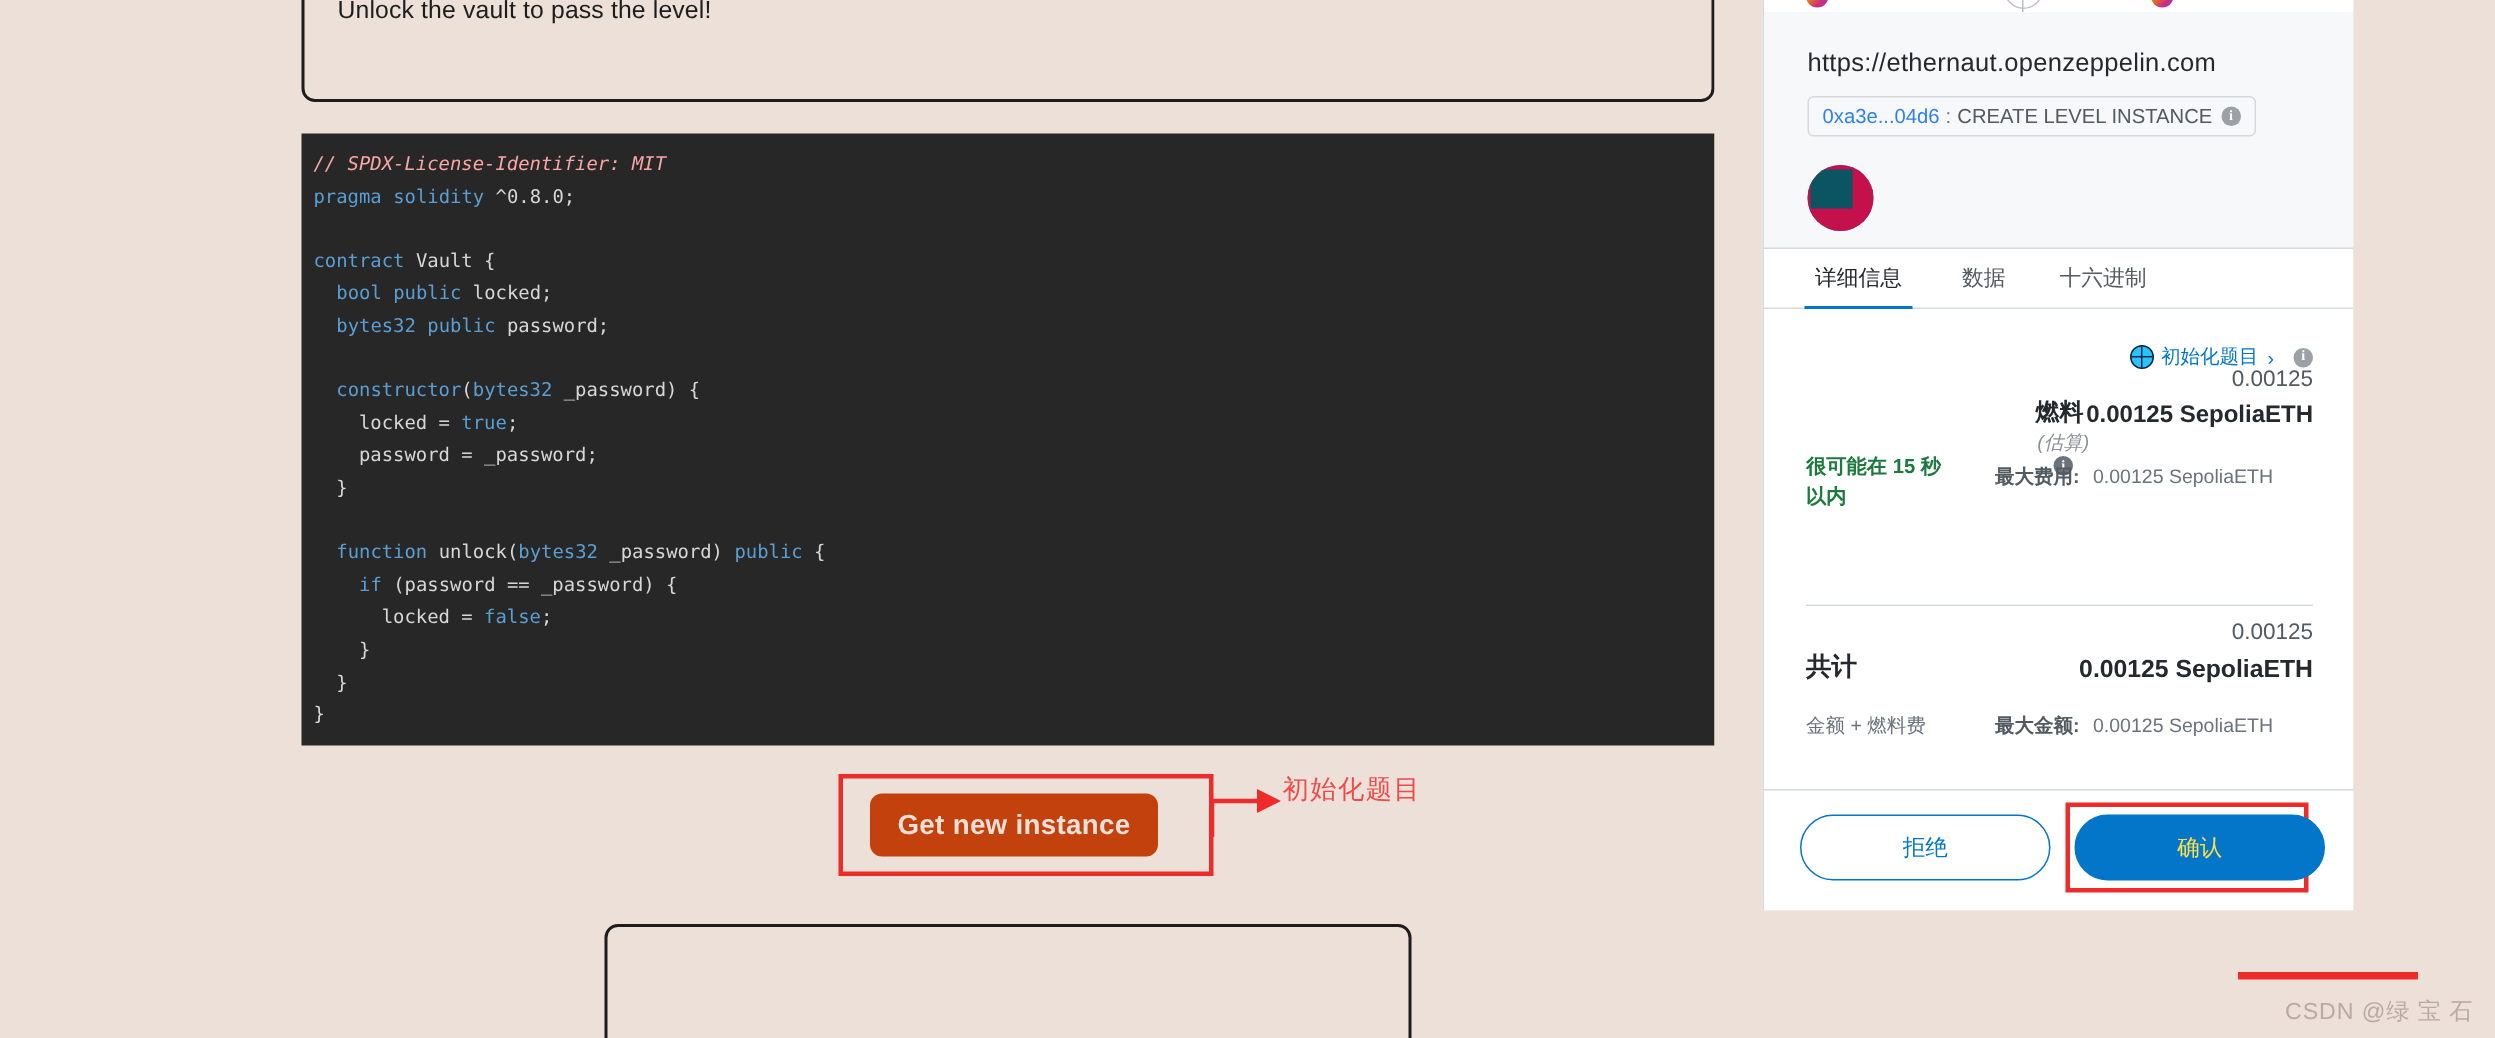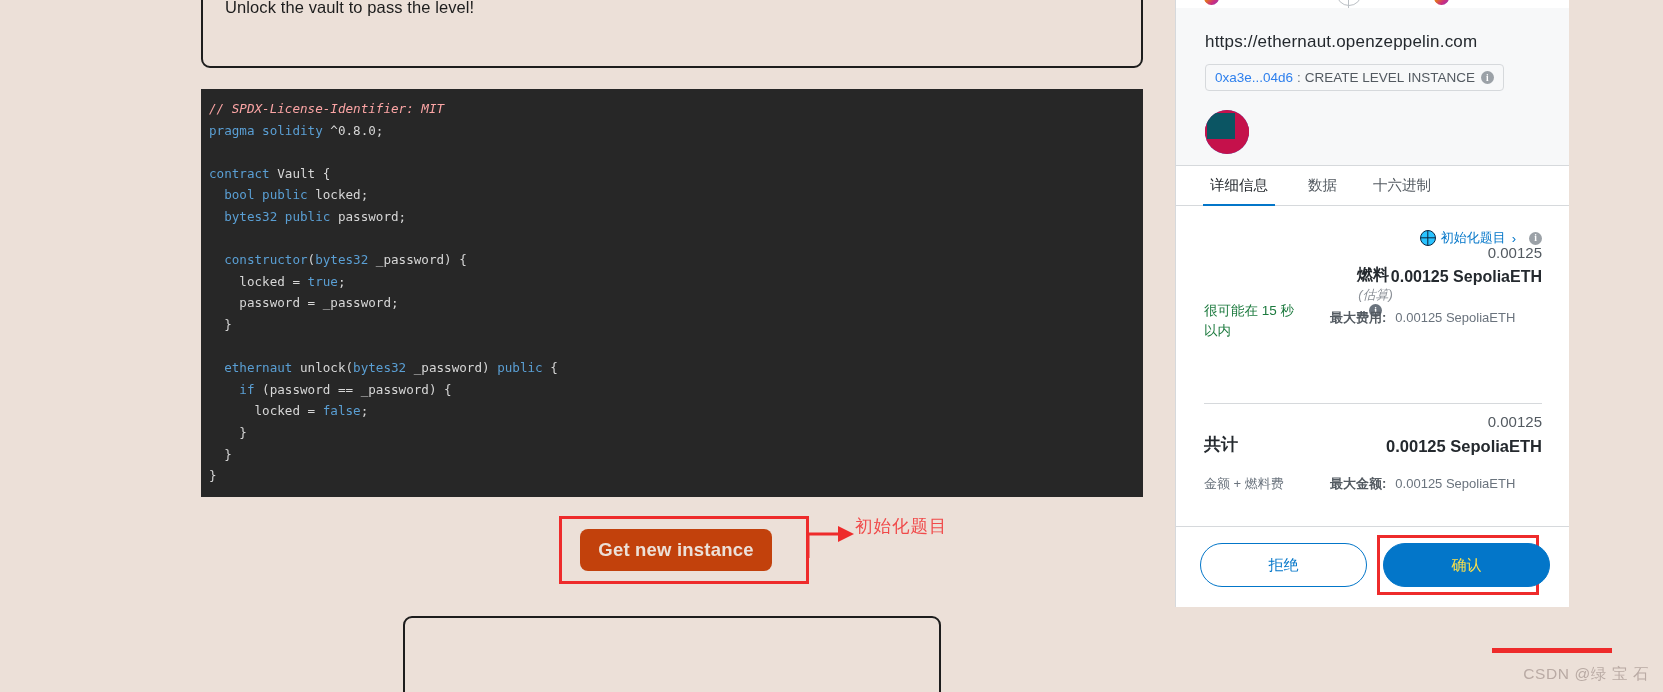--- a/index.html
+++ b/index.html
@@ -234,21 +234,21 @@
     font-size: 15px; color: #535a61;
   }
   .gas-amt-eth {
     position: absolute; right: 0; top: 3px;
     font-size: 16px; font-weight: bold; color: #24292e;
     white-space: nowrap;
   }
   .gas-speed {
     position: absolute; left: 0; top: 36px;
     width: 100px;
-    font-size: 13.5px; font-weight: normal; color: #1c7a3e;
+    font-size: 13.5px; font-weight: bold; color: #1c7a3e;
     line-height: 20px;
   }
   .gas-max {
     position: absolute; left: 126px; top: 44px;
     font-size: 13px; color: #535a61; font-weight: bold;
     white-space: nowrap;
   }
   .gas-max .val { font-weight: normal; color: #6a737d; margin-left: 9px; }
 
   .mm-divider {
@@ -346,21 +346,21 @@
 
 <span class="c-kw">contract</span> Vault {
   <span class="c-kw">bool</span> <span class="c-kw">public</span> locked;
   <span class="c-kw">bytes32</span> <span class="c-kw">public</span> password;
 
   <span class="c-kw">constructor</span>(<span class="c-kw">bytes32</span> _password) {
     locked = <span class="c-kw">true</span>;
     password = _password;
   }
 
-  <span class="c-kw">ethernaut</span> unlock(<span class="c-kw">bytes32</span> _password) <span class="c-kw">public</span> {
+  <span class="c-kw">function</span> unlock(<span class="c-kw">bytes32</span> _password) <span class="c-kw">public</span> {
     <span class="c-kw">if</span> (password == _password) {
       locked = <span class="c-kw">false</span>;
     }
   }
 }</pre>
     </div>
 
     <div class="gni-redbox"></div>
     <div class="gni-button">Get new instance</div>
 

